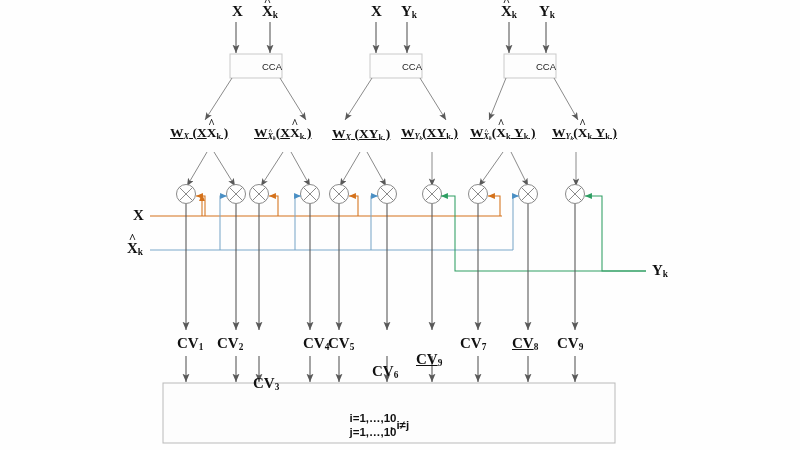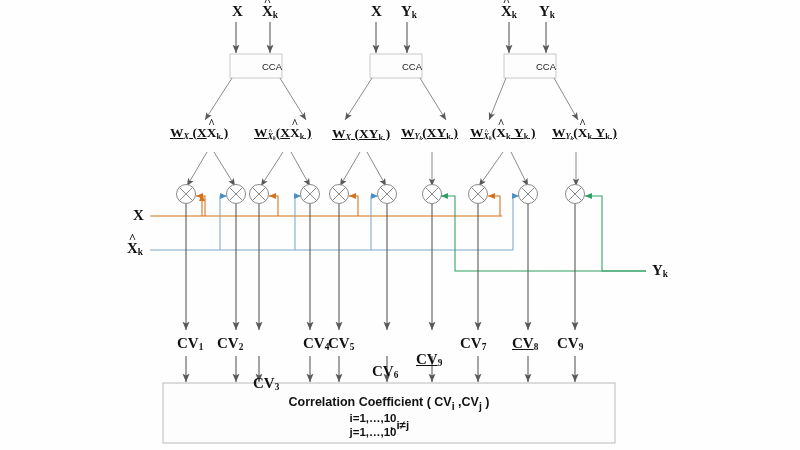--- a/index.html
+++ b/index.html
@@ -197,20 +197,17 @@
   <div class="lbl cvlbl" style="left:217px;top:336px;">CV<sub>2</sub></div>
   <div class="lbl cvlbl" style="left:253px;top:348px;margin-top:28px;">CV<sub>3</sub></div>
   <div class="lbl cvlbl" style="left:303px;top:336px;">CV<sub>4</sub></div>
   <div class="lbl cvlbl" style="left:328px;top:336px;">CV<sub>5</sub></div>
   <div class="lbl cvlbl" style="left:372px;top:336px;margin-top:28px;">CV<sub>6</sub></div>
   <div class="lbl cvlbl" style="left:416px;top:352px;text-decoration:underline;">CV<sub>9</sub></div>
   <div class="lbl cvlbl" style="left:460px;top:336px;">CV<sub>7</sub></div>
   <div class="lbl cvlbl" style="left:512px;top:336px;text-decoration:underline;">CV<sub>8</sub></div>
   <div class="lbl cvlbl" style="left:557px;top:336px;">CV<sub>9</sub></div>
 
-  <div class="boxtext ccline1" style="left:163px;top:395px;width:452px;font-family:'Liberation Sans',sans-serif;">
-    <span>Correlation Coefficient ( CV</span><sub>i</sub><span> ,CV</span><sub>j</sub><span> )</span>
-  </div>
   <div class="boxtext ccline2" style="left:163px;top:412px;width:420px;font-family:'Liberation Sans',sans-serif;">i=1,…,10</div>
   <div class="boxtext ccline2" style="left:163px;top:426px;width:420px;font-family:Liberation Sans, sans-serif;">j=1,…,10</div>
   <div class="boxtext ccline2" style="left:390px;top:419px;width:120px;text-align:left;font-family:'Liberation Sans',sans-serif;">,   i≠j</div>
 
 </div>
 
 </body></html>

